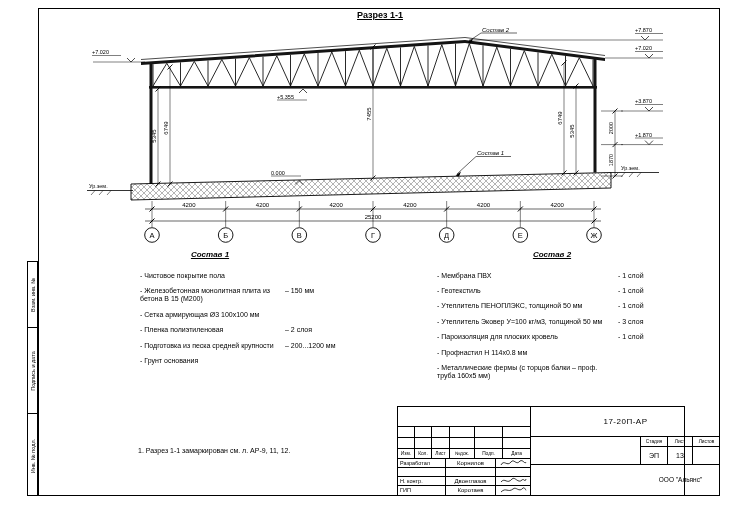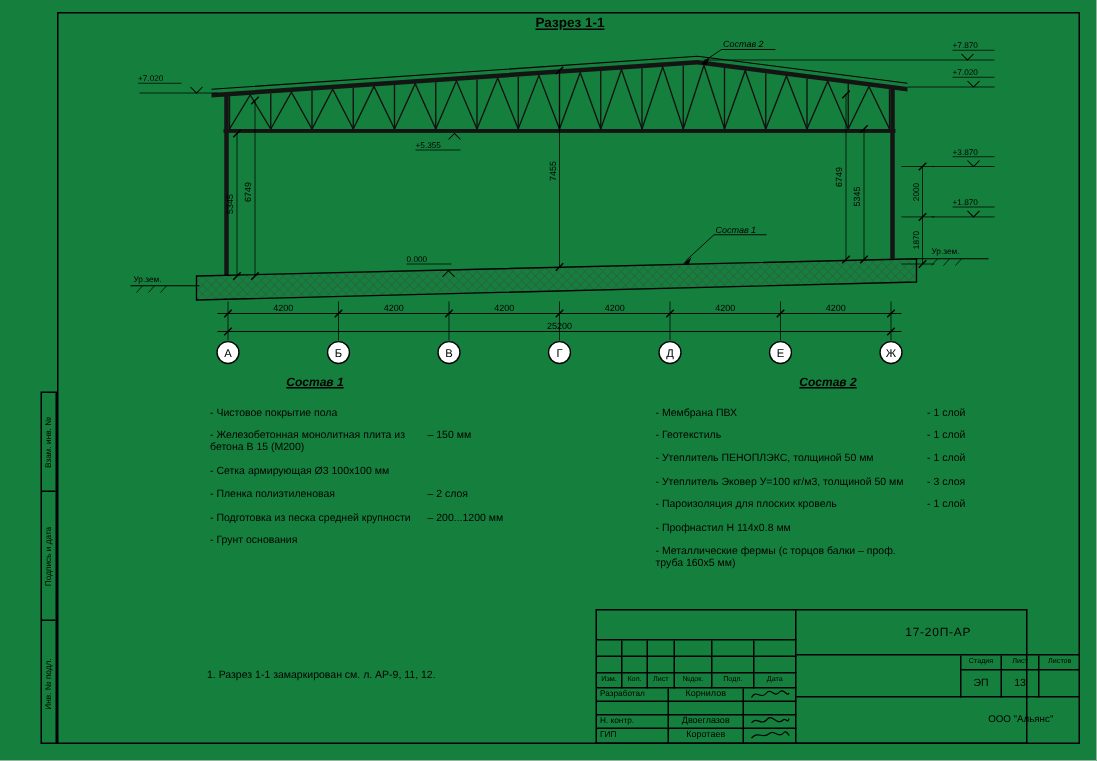--- a/index.html
+++ b/index.html
@@ -1,16 +1,16 @@
 <!DOCTYPE html>
 <html><head>
 <meta charset="utf-8">
 <style>
   html,body{margin:0;padding:0;background:#e8e8e8;}
-  .page{position:relative;width:731px;height:507px;background:#15803d;font-family:"Liberation Sans",sans-serif;color:#000;overflow:hidden;outline:1px solid #aaa;}
+  .page{position:relative;width:731px;height:507px;background:#ffffff;font-family:"Liberation Sans",sans-serif;color:#000;overflow:hidden;outline:1px solid #aaa;}
   .frame{position:absolute;left:38px;top:8px;width:682px;height:488px;border:1.6px solid #000;box-sizing:border-box;}
   .side-stamp{position:absolute;left:27px;top:261px;width:11px;height:235px;border:1px solid #000;box-sizing:border-box;}
   .side-stamp .cell{position:relative;border-bottom:1px solid #000;}
   .side-stamp .cell:last-child{border-bottom:none;}
   .vlabel{position:absolute;left:50%;top:50%;transform:translate(-50%,-50%) rotate(-90deg);font-size:5.5px;white-space:nowrap;}
   .sec-title{position:absolute;left:280px;top:10px;width:200px;text-align:center;font-size:9px;font-weight:bold;text-decoration:underline;}
   #sec{position:absolute;left:45px;top:16px;}
   svg{font-family:"Liberation Sans",sans-serif;}
   .sostav{position:absolute;font-size:7px;line-height:1.2;}
   #sostav1{left:140px;top:250px;width:232px;}

